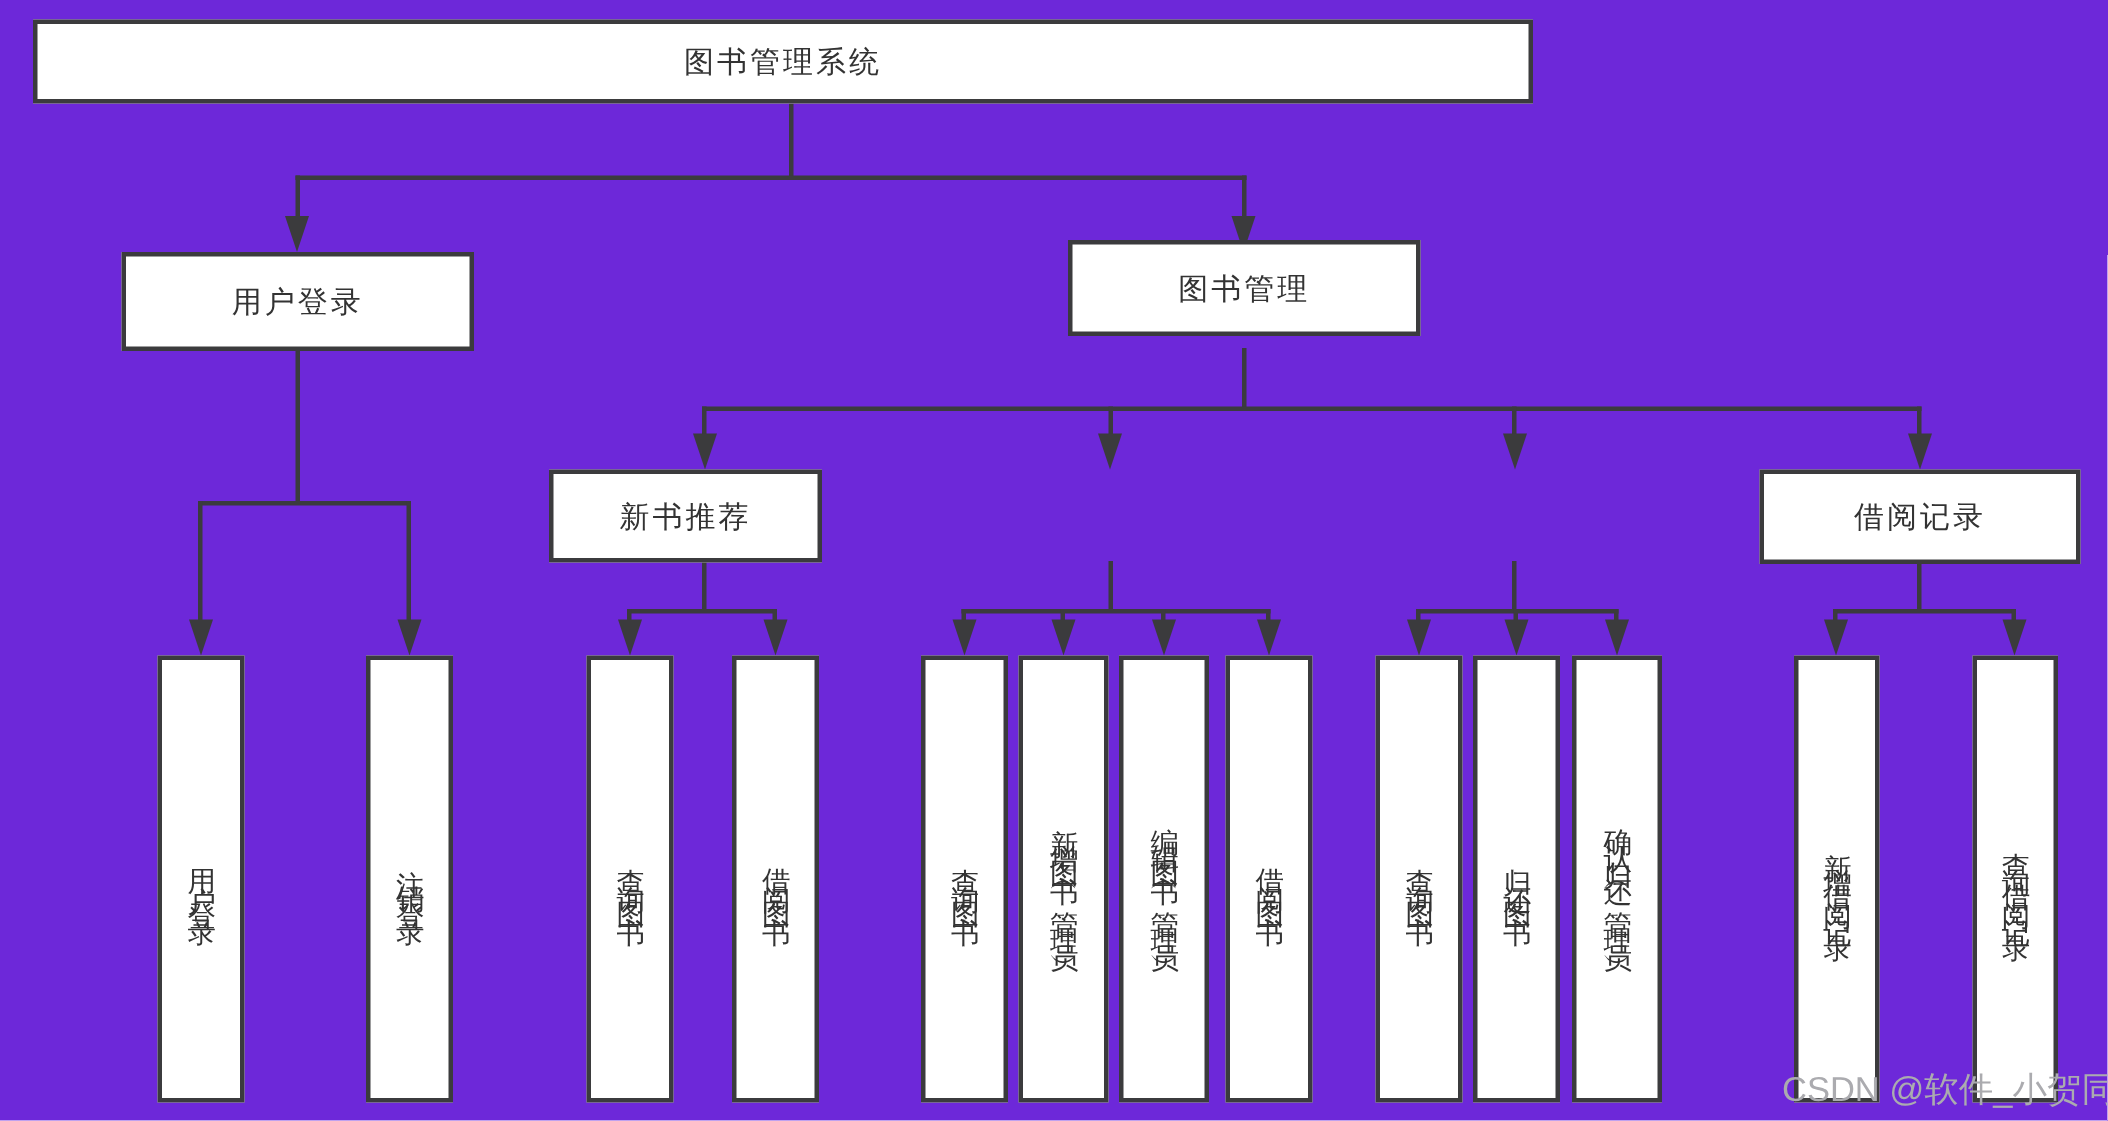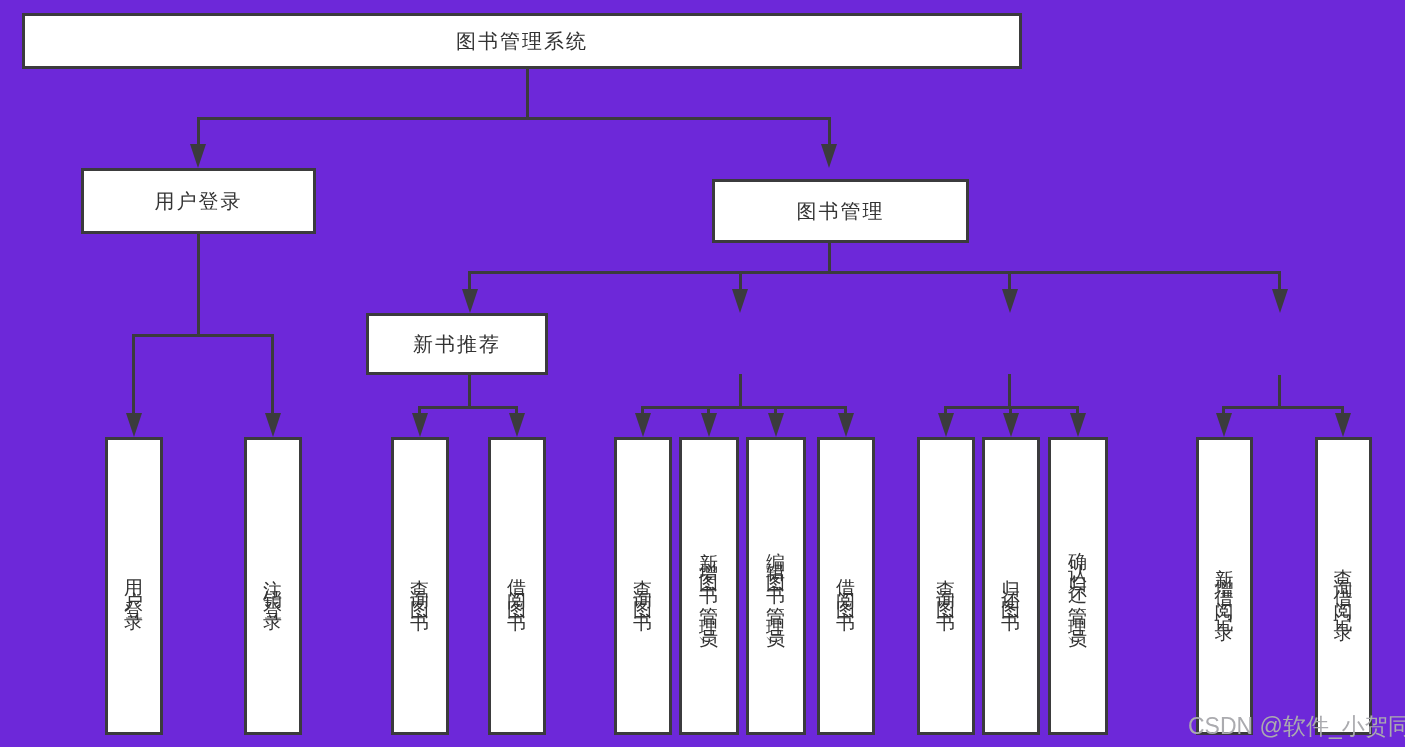--- a/index.html
+++ b/index.html
@@ -129,26 +129,29 @@
   <div class="vl" style="left:1341px;top:406px;height:10px"></div>
   <div class="ah" style="left:1335px;top:413px"></div>
 
   <div class="node" style="left:22px;top:13px;width:1000px;height:56px">
     <span class="lbl">图书管理系统</span>
   </div>
 
   <div class="node" style="left:81px;top:168px;width:235px;height:66px">
     <span class="lbl">用户登录</span>
   </div>
-  <div class="node" style="left:712px;top:179px;width:257px;height:64px">
+  <div class="node" style="left:712px;top:160px;width:235px;height:64px">
     <span class="lbl">图书管理</span>
   </div>
 
   <div class="node" style="left:366px;top:313px;width:182px;height:62px">
     <span class="lbl">新书推荐</span>
+  </div>
+  <div class="node" style="left:1173px;top:313px;width:214px;height:63px">
+    <span class="lbl">借阅记录</span>
   </div>
 
   <div class="node" style="left:105px;top:437px;width:58px;height:298px">
     <span class="vlbl">用户登录</span>
   </div>
   <div class="node" style="left:244px;top:437px;width:58px;height:298px">
     <span class="vlbl">注销登录</span>
   </div>
 
   <div class="node" style="left:391px;top:437px;width:58px;height:298px">

